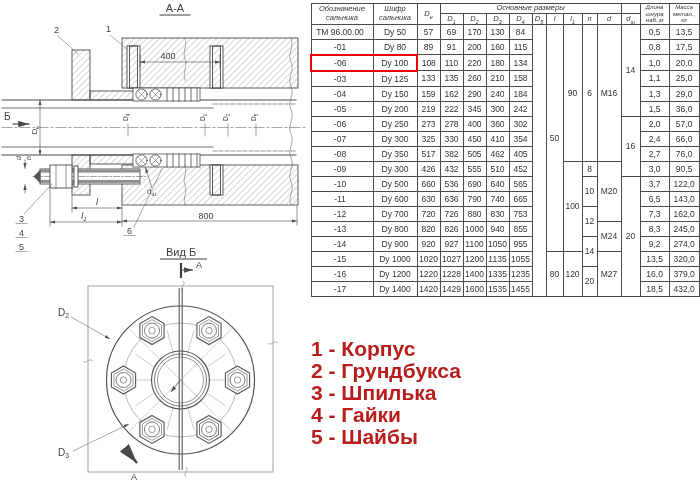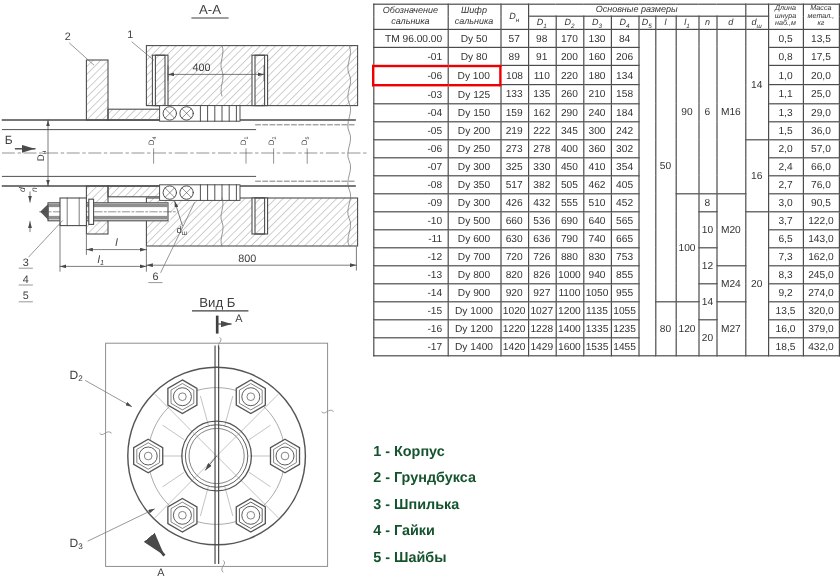--- a/index.html
+++ b/index.html
@@ -8,28 +8,28 @@
   svg{position:absolute;left:0;top:0;}
   svg text{font-family:"Liberation Sans",sans-serif;fill:#3f3f3f;}
   .table-wrap{position:absolute;left:310px;top:3px;width:388px;}
   table{border-collapse:collapse;table-layout:fixed;width:388px;
         font-size:8.5px;color:#333;}
   th,td{border:1px solid #4c4c4c;padding:0;text-align:center;vertical-align:middle;
         overflow:hidden;white-space:nowrap;}
   thead th{font-weight:normal;font-size:7.5px;line-height:8.5px;white-space:normal;font-style:italic;}
   th.tiny{font-size:6px;line-height:6.5px;}
   tbody td{height:14px;line-height:14px;}
-  td.right{text-align:right;padding-right:4px;}
+  td.right{padding-right:4px;}
   .hl-a{border-top:2px solid #ee0000 !important;border-bottom:2px solid #ee0000 !important;
         border-left:2px solid #ee0000 !important;}
   .hl-b{border-top:2px solid #ee0000 !important;border-bottom:2px solid #ee0000 !important;
         border-right:2px solid #ee0000 !important;}
   sub{font-size:70%;line-height:0;}
-  .legend{position:absolute;left:311px;top:338px;font-size:12px;font-weight:600;
-          color:#14532d;margin-top:27px;}
+  .legend{position:absolute;left:311px;top:338px;font-size:21px;font-weight:600;
+          color:#b91c1c;}
   .legend div{line-height:22px;}
 </style>
 </head>
 <body>
 
 <div class="canvas">
 
   <svg width="310" height="490" viewBox="0 0 310 490">
     <defs>
       <pattern id="hatch" width="4.5" height="4.5" patternUnits="userSpaceOnUse" patternTransform="rotate(45)">
@@ -321,41 +321,41 @@
             <th>n</th>
             <th>d</th>
             <th>d<sub>ш</sub></th>
           </tr>
         </thead>
       <tbody>
           <tr>
             <td class="right">ТМ 96.00.00</td>
             <td>Dy 50</td>
             <td>57</td>
-            <td>98</td>
+            <td>69</td>
             <td>170</td>
             <td>130</td>
             <td>84</td>
             <td rowspan="18"></td>
             <td rowspan="15">50</td>
             <td rowspan="9">90</td>
             <td rowspan="9">6</td>
             <td rowspan="9">M16</td>
             <td rowspan="6">14</td>
             <td>0,5</td>
             <td>13,5</td>
           </tr>
           <tr>
             <td class="right">-01</td>
             <td>Dy 80</td>
             <td>89</td>
             <td>91</td>
             <td>200</td>
             <td>160</td>
-            <td>206</td>
+            <td>115</td>
             <td>0,8</td>
             <td>17,5</td>
           </tr>
           <tr>
             <td class="right hl-a">-06</td>
             <td class="hl-b">Dy 100</td>
             <td>108</td>
             <td>110</td>
             <td>220</td>
             <td>180</td>

